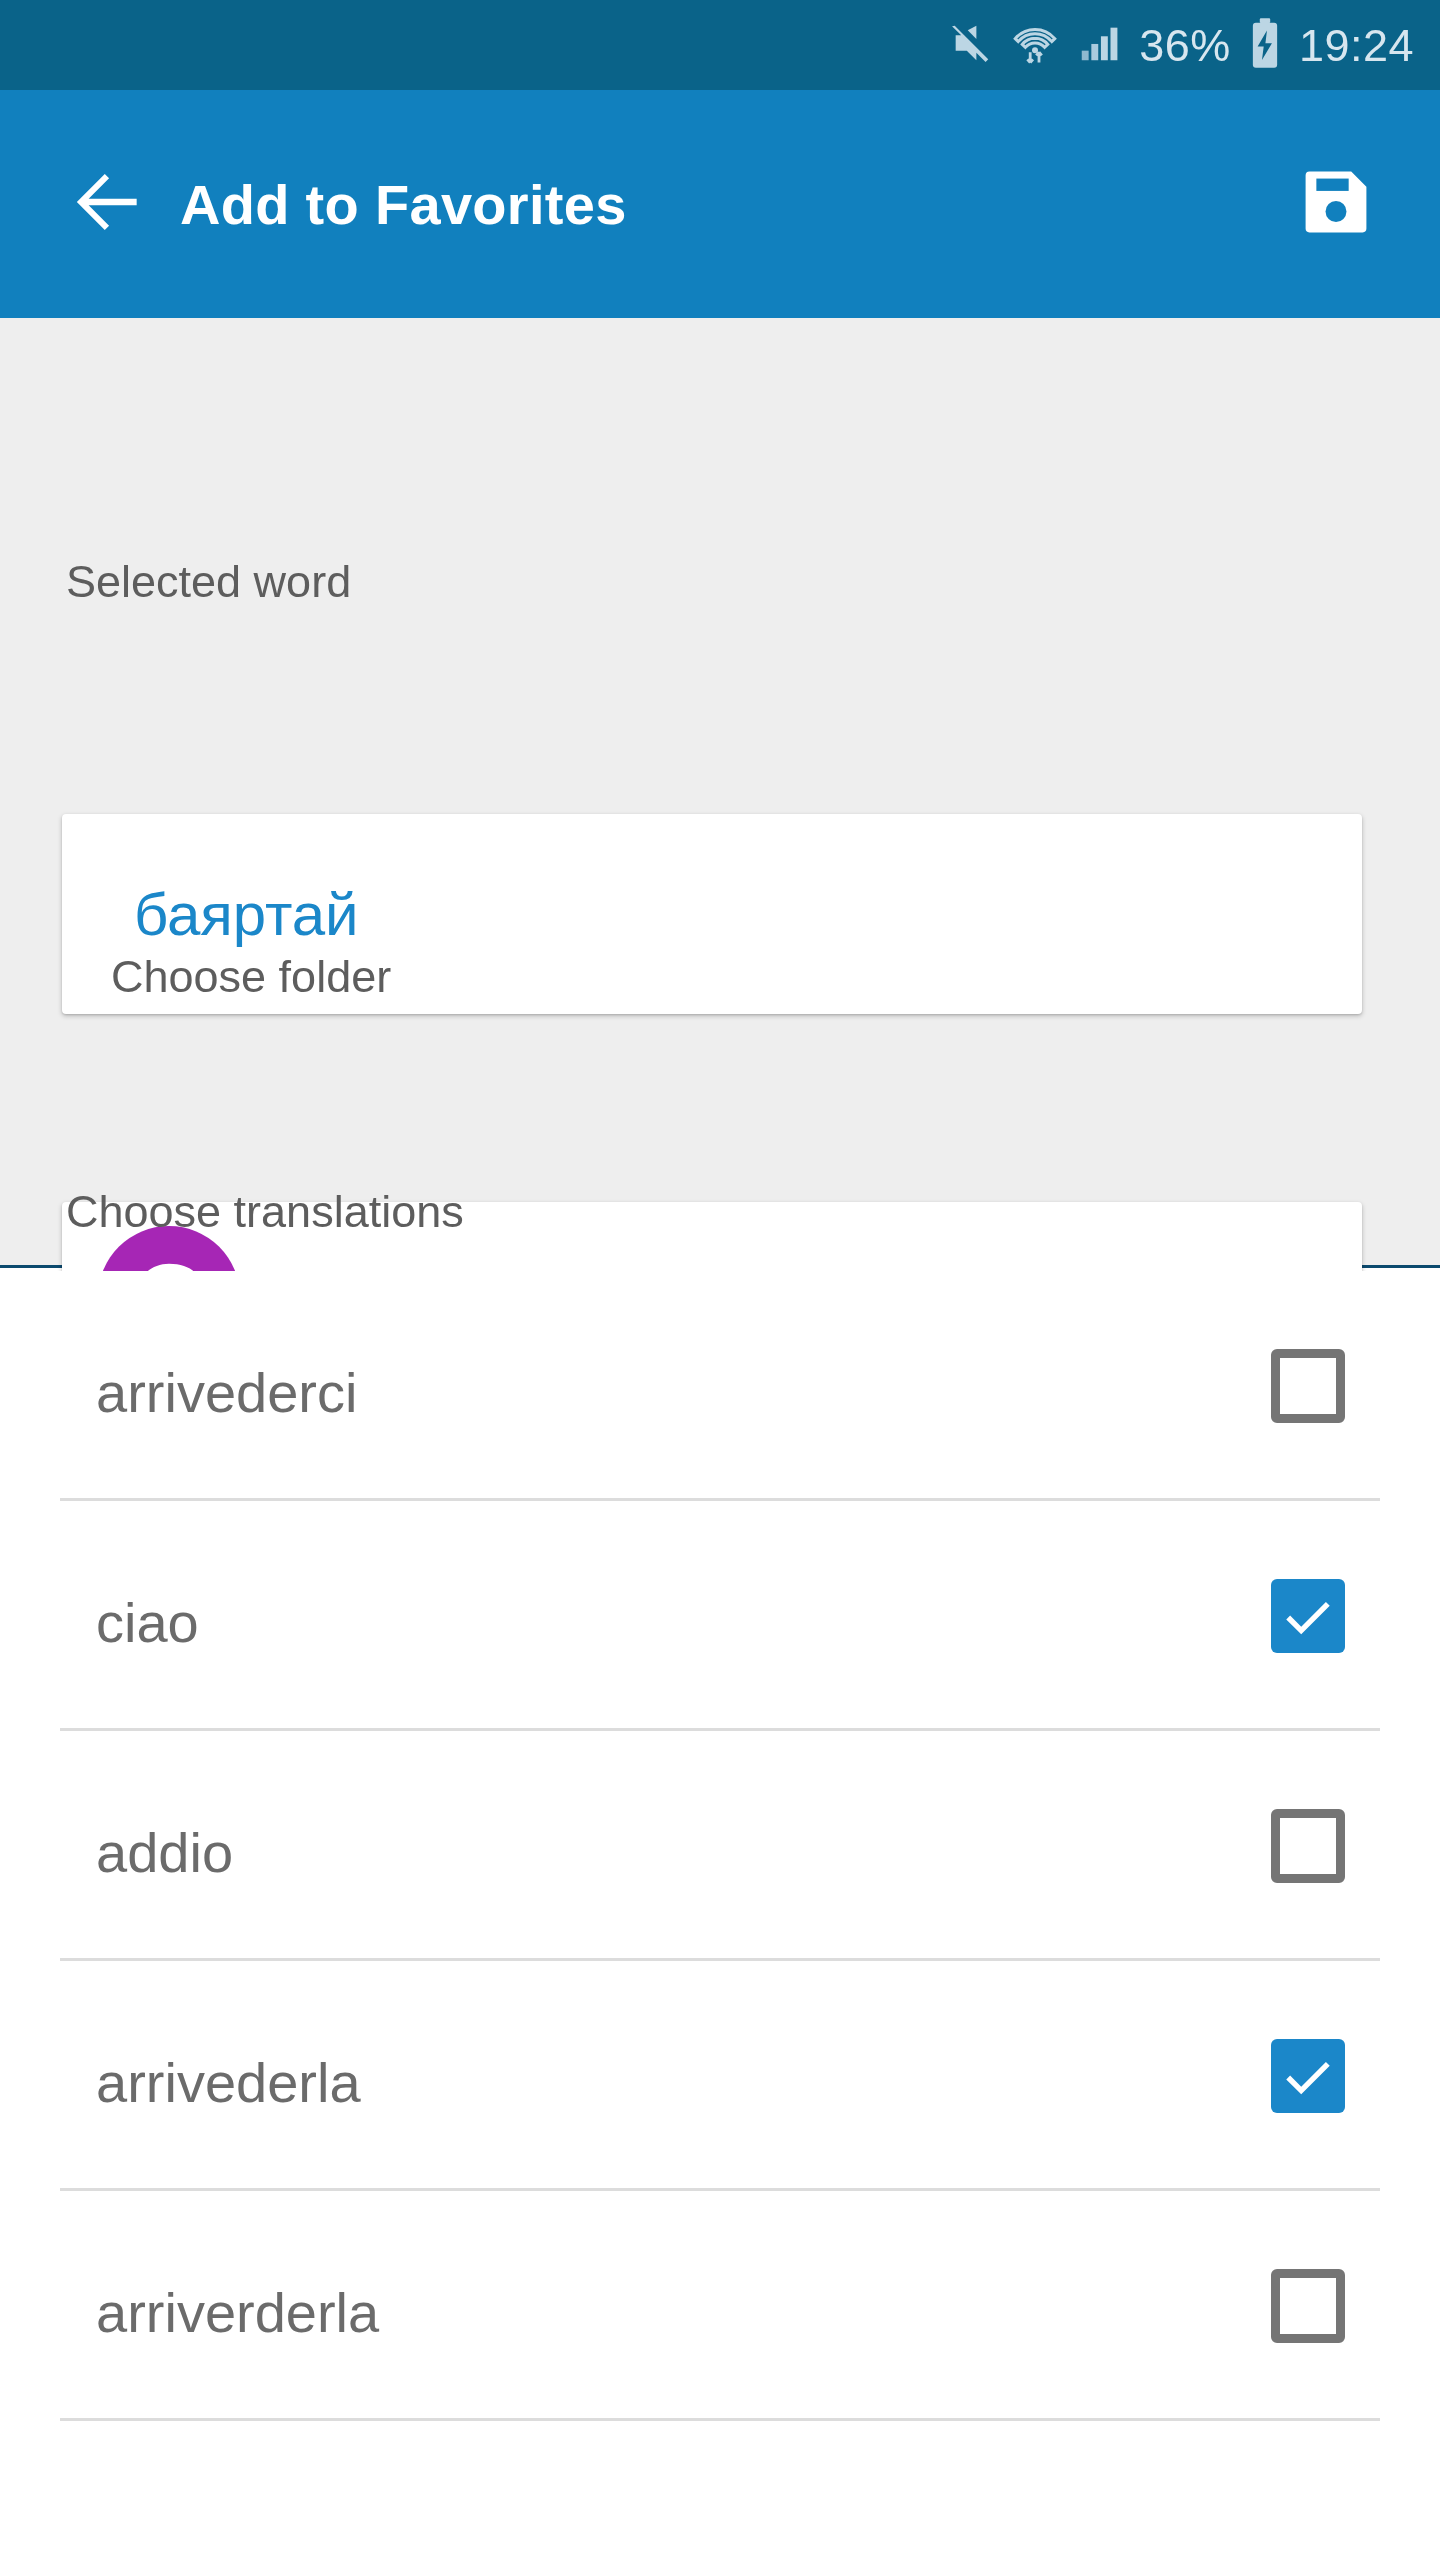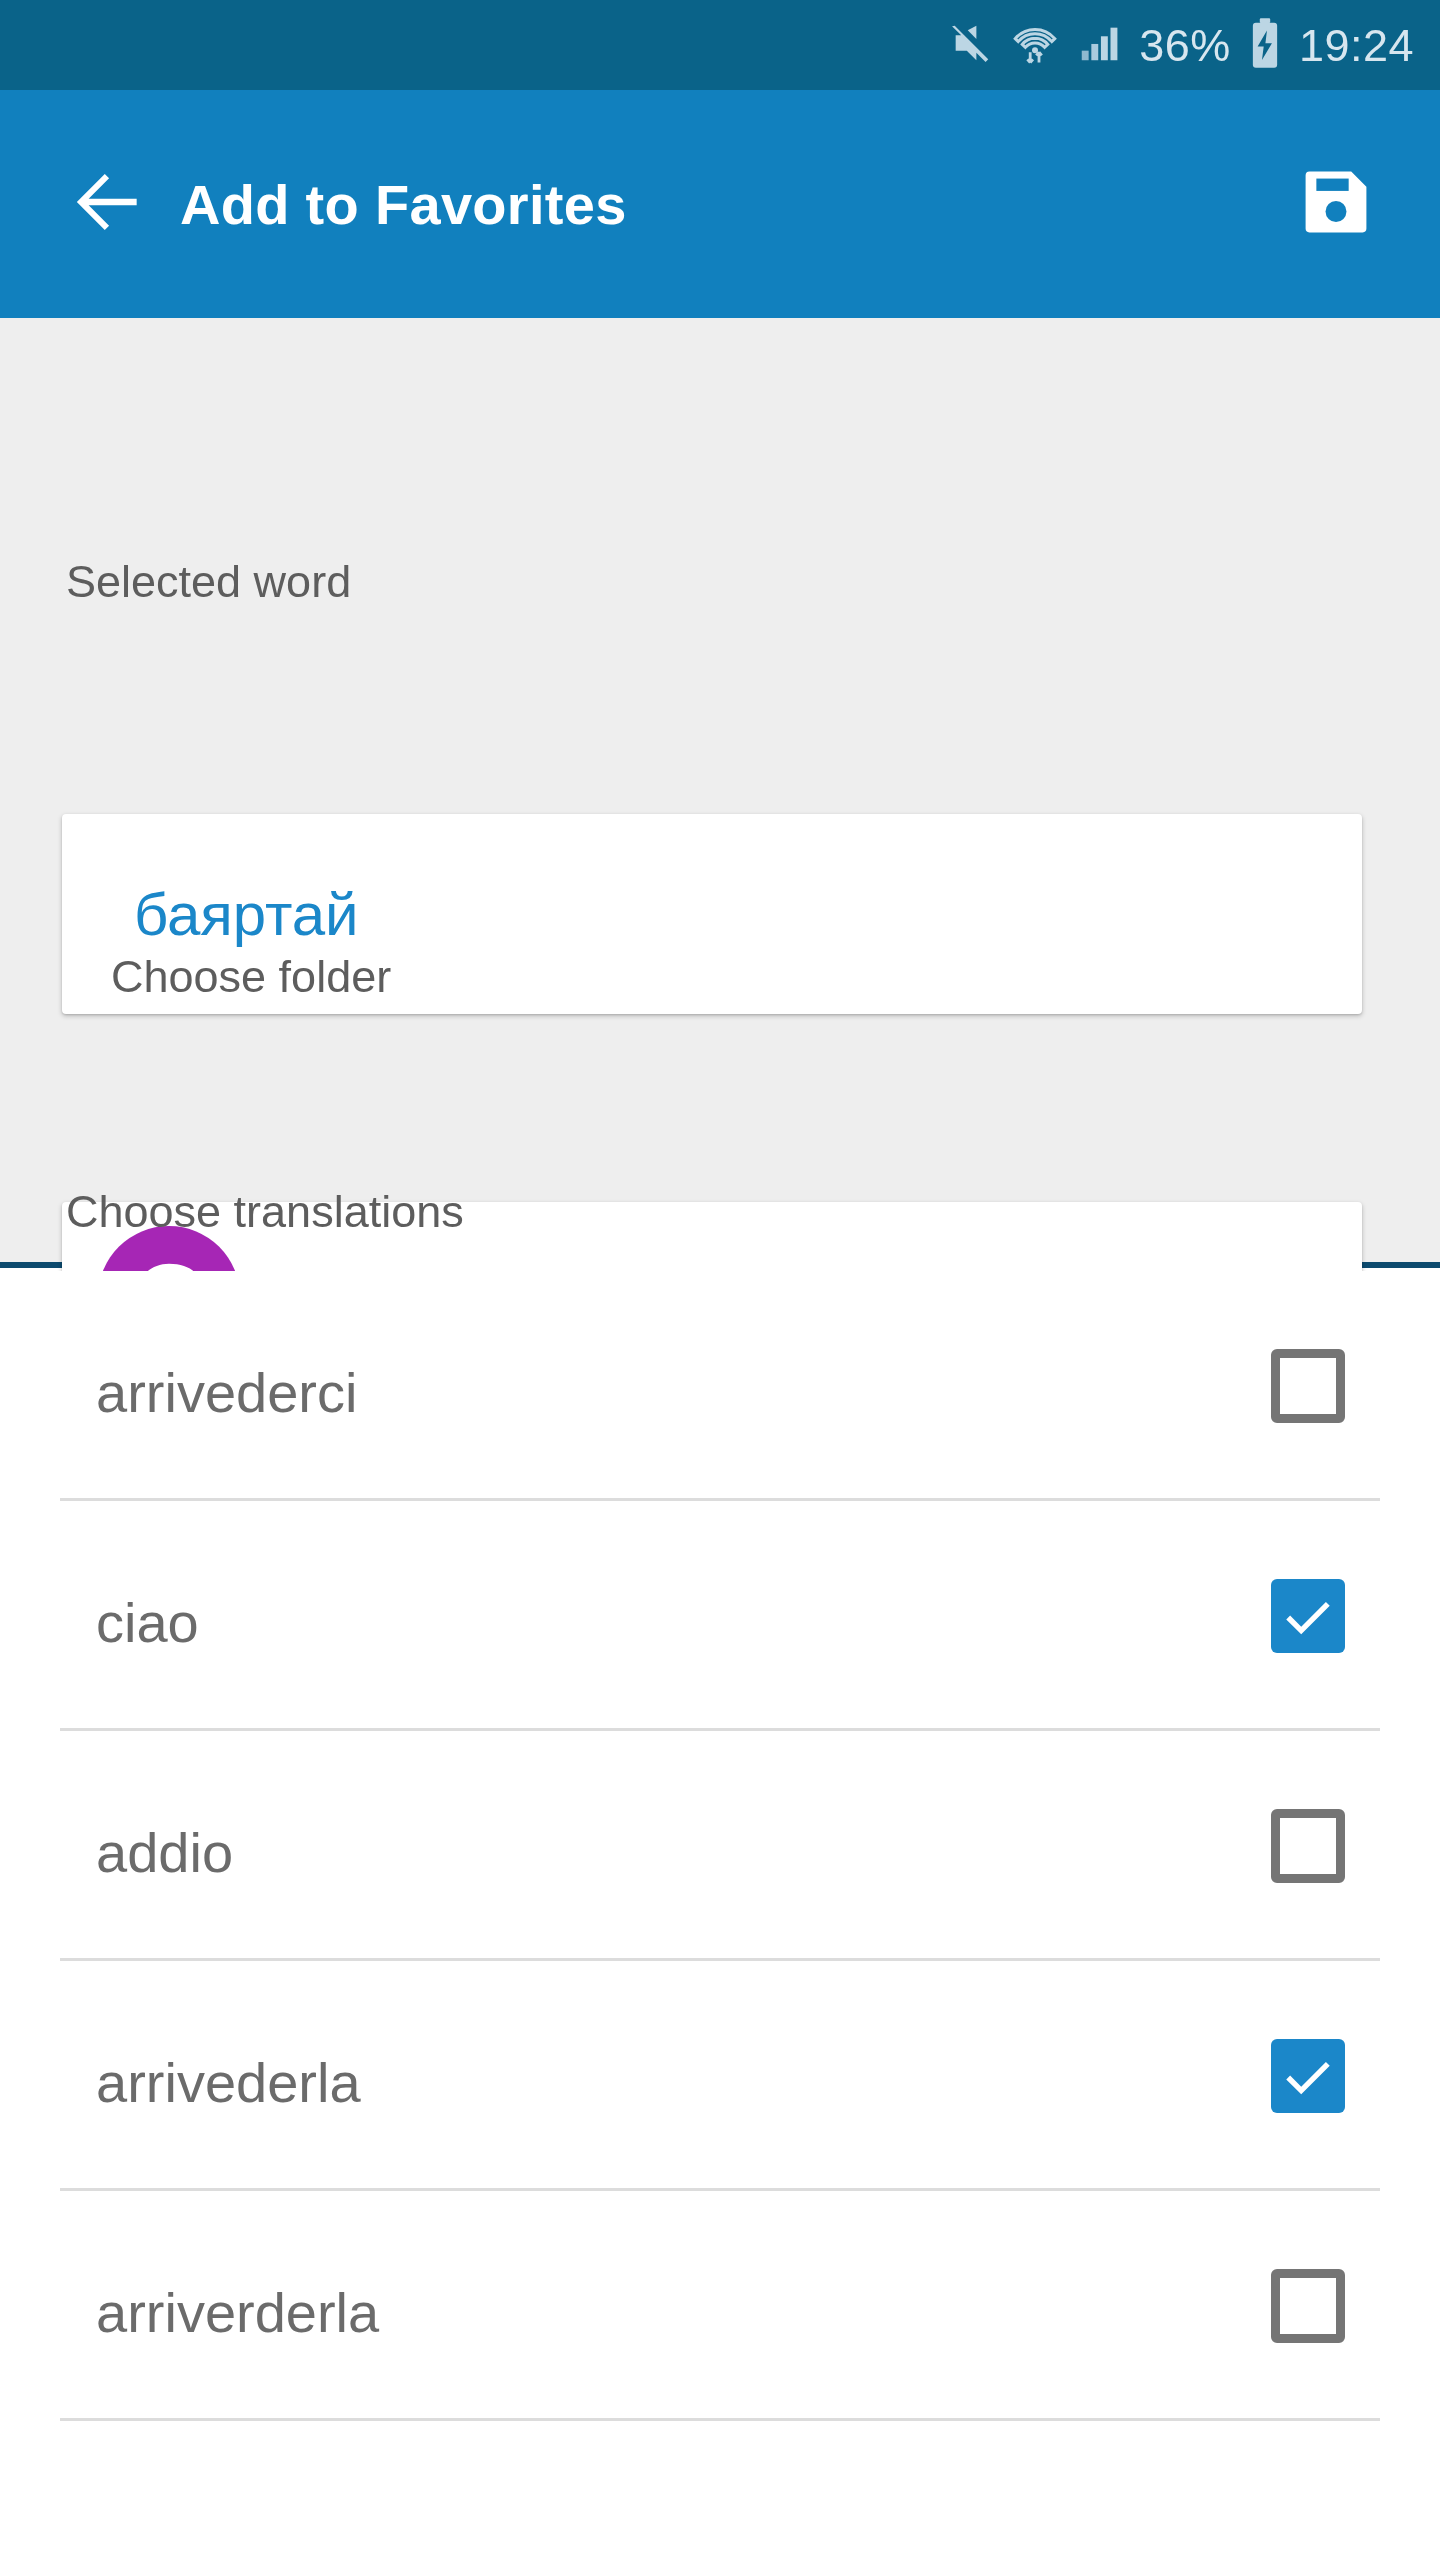--- a/index.html
+++ b/index.html
@@ -44,21 +44,21 @@
     position:absolute; right:52px; top:50%; transform:translateY(-50%);
     width:104px; height:104px;
     display:flex; align-items:center; justify-content:center;
     cursor:pointer;
   }
 
   
   .form-section {
     position:absolute; top:318px; left:0; width:1440px; height:950px;
     background:#eeeeee;
-    border-bottom:6px solid #0c4a6e;
+    border-bottom:3px solid #0c4a6e;
   }
   .field-label {
     position:absolute; left:66px;
     color:#5d5d5d; font-size:45px; white-space:nowrap;
   }
   .card {
     position:absolute; left:62px; width:1300px;
     background:#ffffff;
     border-radius:4px;
     box-shadow:0 2px 5px rgba(0,0,0,0.22), 0 1px 2px rgba(0,0,0,0.12);

